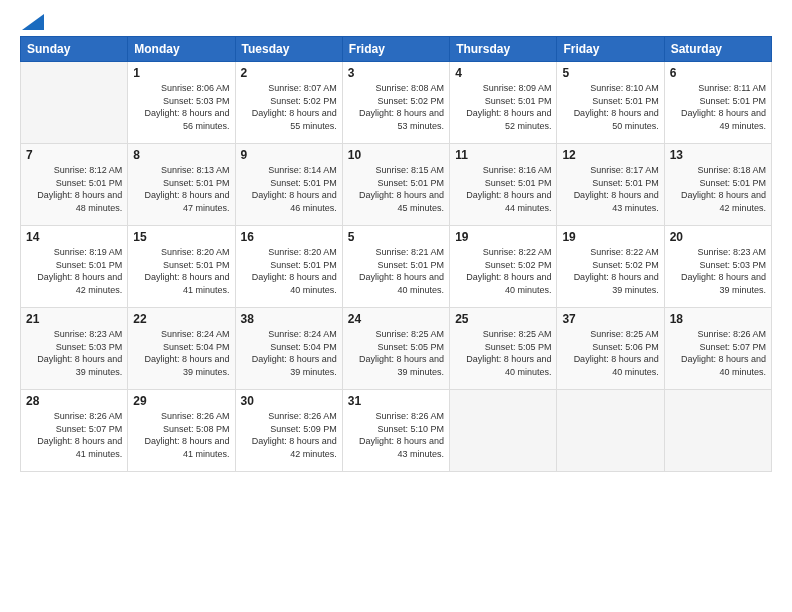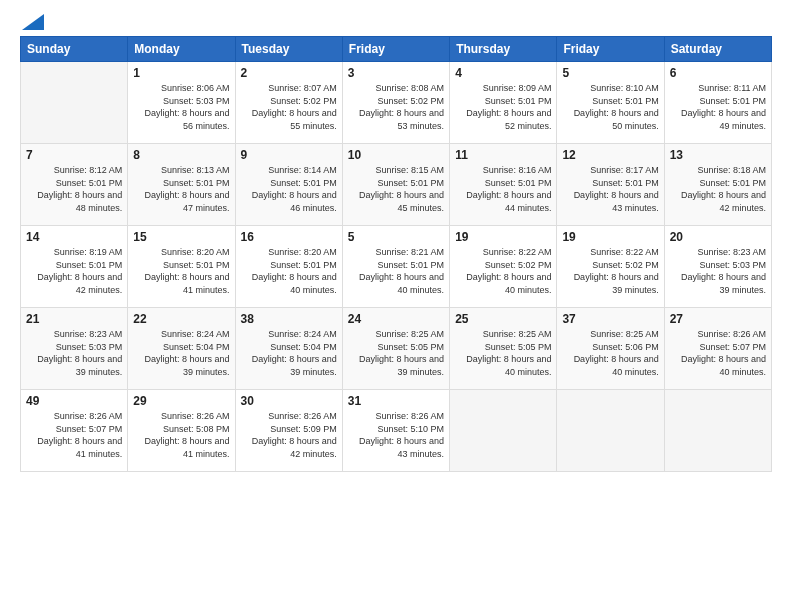--- a/index.html
+++ b/index.html
@@ -224,27 +224,27 @@
           </td>
           <td>
             <span class="day-num">25</span>
             <div class="day-detail">Sunrise: 8:25 AM<br>Sunset: 5:05 PM<br>Daylight: 8 hours and 40 minutes.</div>
           </td>
           <td>
             <span class="day-num">37</span>
             <div class="day-detail">Sunrise: 8:25 AM<br>Sunset: 5:06 PM<br>Daylight: 8 hours and 40 minutes.</div>
           </td>
           <td>
-            <span class="day-num">27</span>
+            <span class="day-num">18</span>
             <div class="day-detail">Sunrise: 8:26 AM<br>Sunset: 5:07 PM<br>Daylight: 8 hours and 40 minutes.</div>
           </td>
         </tr>
         <tr>
           <td>
-            <span class="day-num">49</span>
+            <span class="day-num">28</span>
             <div class="day-detail">Sunrise: 8:26 AM<br>Sunset: 5:07 PM<br>Daylight: 8 hours and 41 minutes.</div>
           </td>
           <td>
             <span class="day-num">29</span>
             <div class="day-detail">Sunrise: 8:26 AM<br>Sunset: 5:08 PM<br>Daylight: 8 hours and 41 minutes.</div>
           </td>
           <td>
             <span class="day-num">30</span>
             <div class="day-detail">Sunrise: 8:26 AM<br>Sunset: 5:09 PM<br>Daylight: 8 hours and 42 minutes.</div>
           </td>

